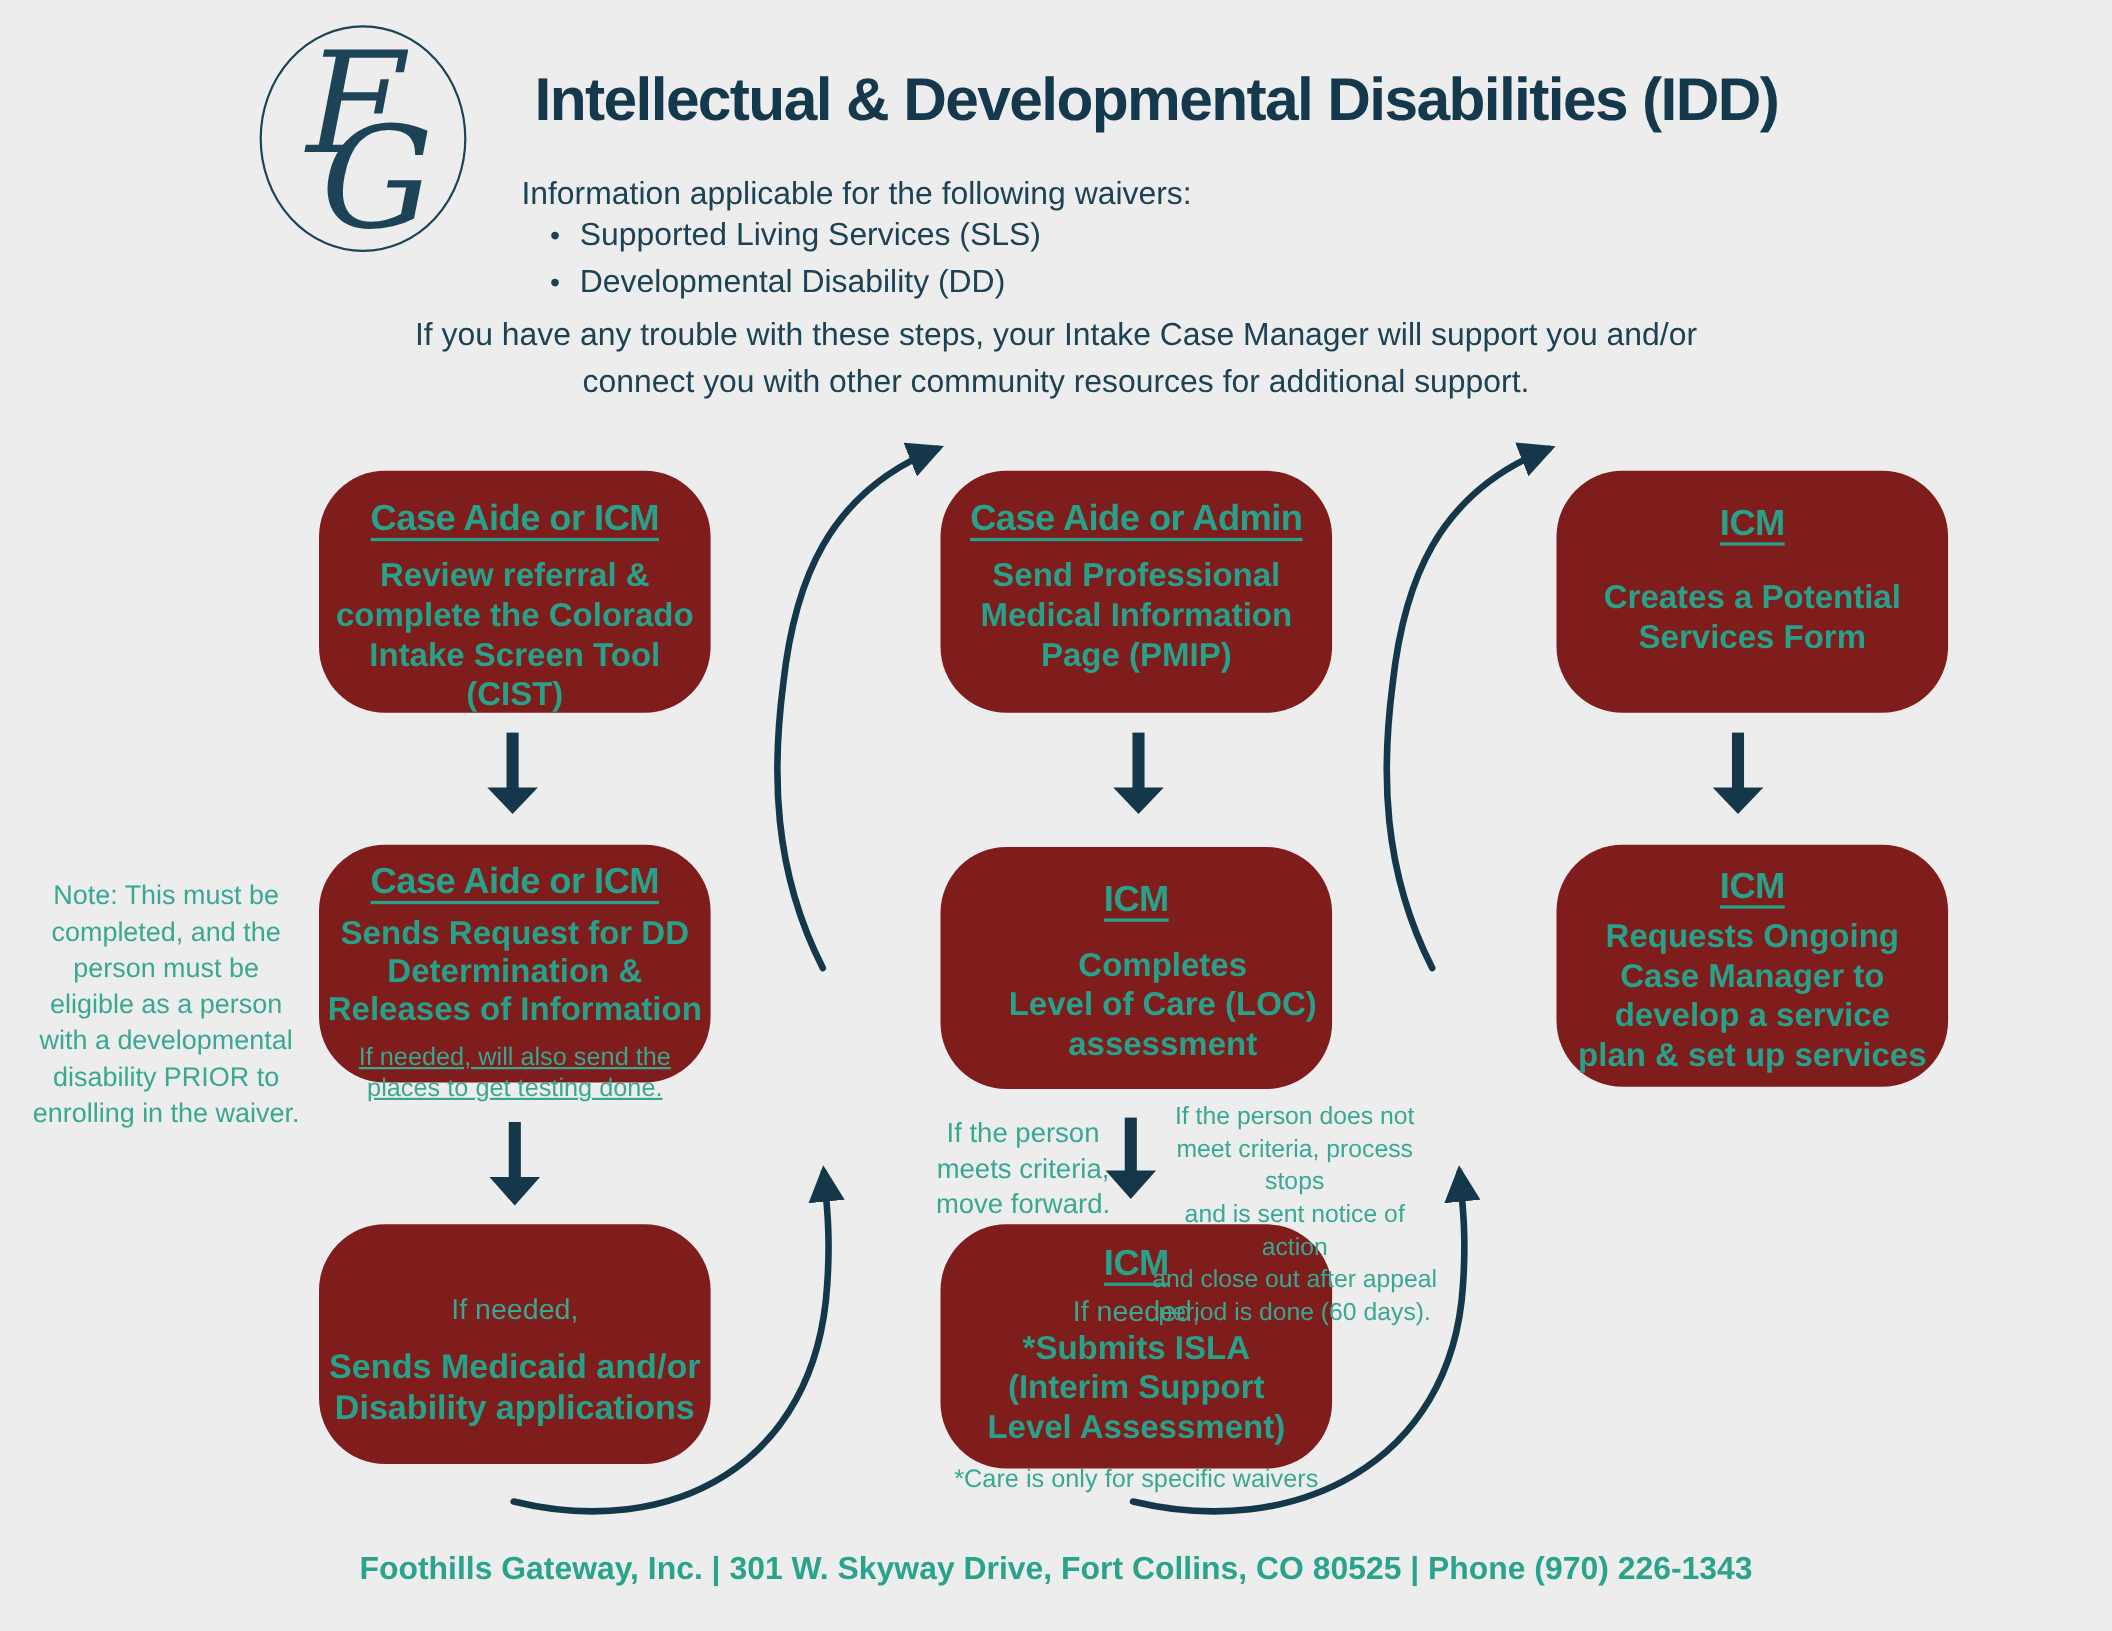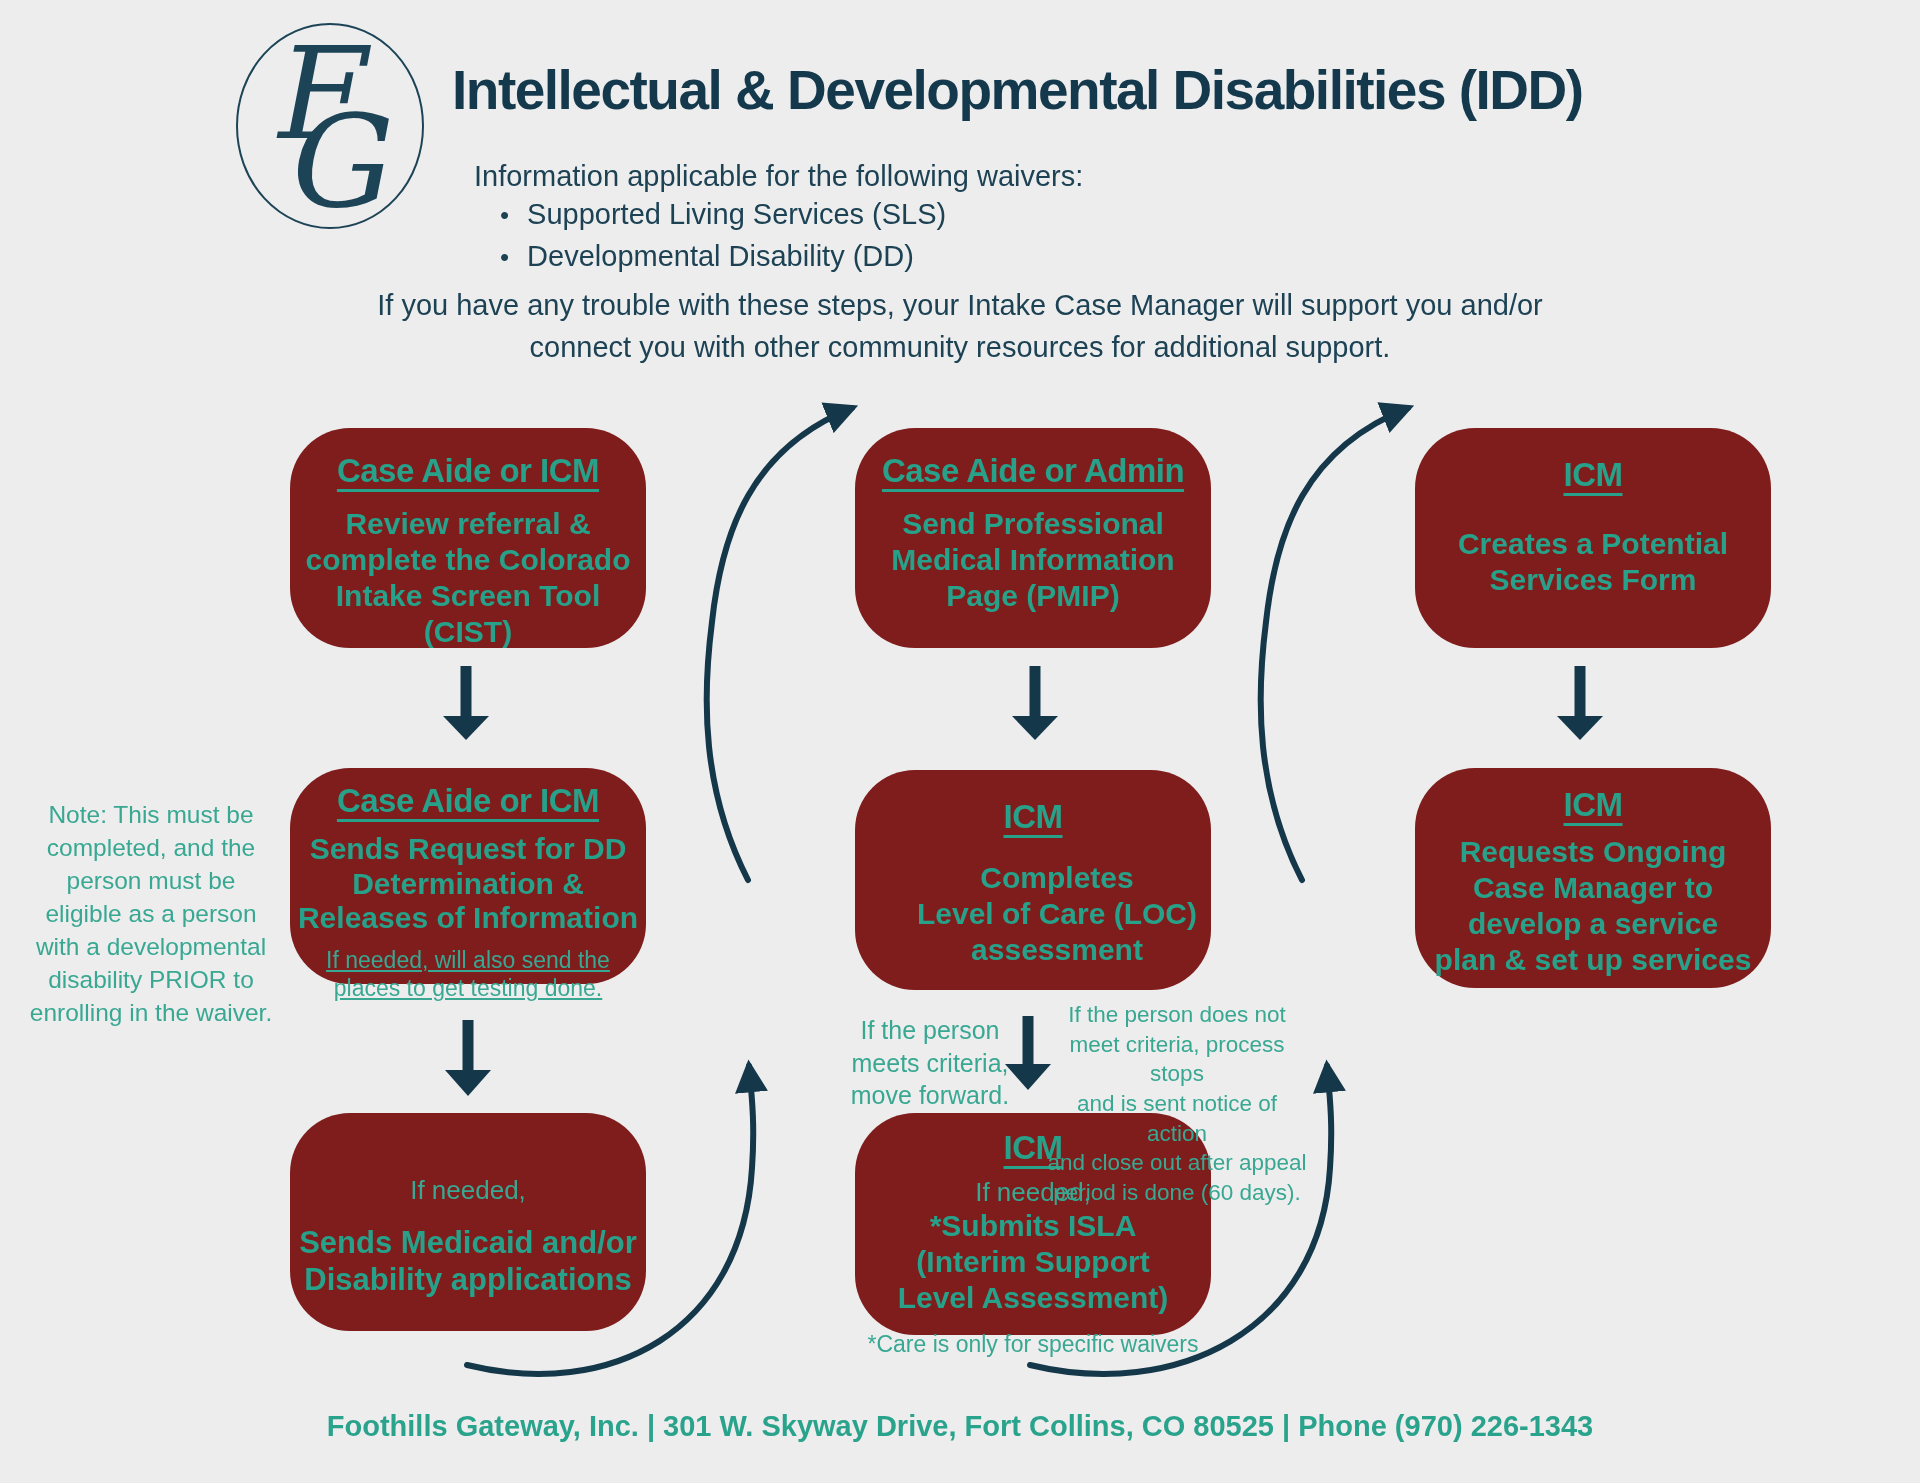--- a/index.html
+++ b/index.html
@@ -3,21 +3,21 @@
 <meta charset="utf-8">
 <style>
   html,body{margin:0;padding:0;background:#ededee;}
   .canvas{
     position:relative;width:1920px;height:1483px;background:#ededee;
     font-family:"Liberation Sans",sans-serif;overflow:hidden;
   }
   
   .logo{position:absolute;left:205px;top:20px;width:250px;height:212px;}
   .title{
-    position:absolute;left:452px;top:58px;width:1400px;
+    position:absolute;left:486px;top:58px;width:1400px;
     font-size:55px;font-weight:bold;letter-spacing:-1.5px;color:#15394c;
   }
   .subtitle{position:absolute;left:474px;top:160px;font-size:29px;color:#1c4254;}
   .bullet-row{position:absolute;left:500px;font-size:29px;color:#1c4254;display:flex;gap:18px;align-items:baseline;}
   .bullet-dot{font-size:26px;}
   .intro{
     position:absolute;left:0;top:284px;width:1920px;text-align:center;
     font-size:29px;line-height:1.45;color:#1c4254;white-space:pre-line;
   }
   

